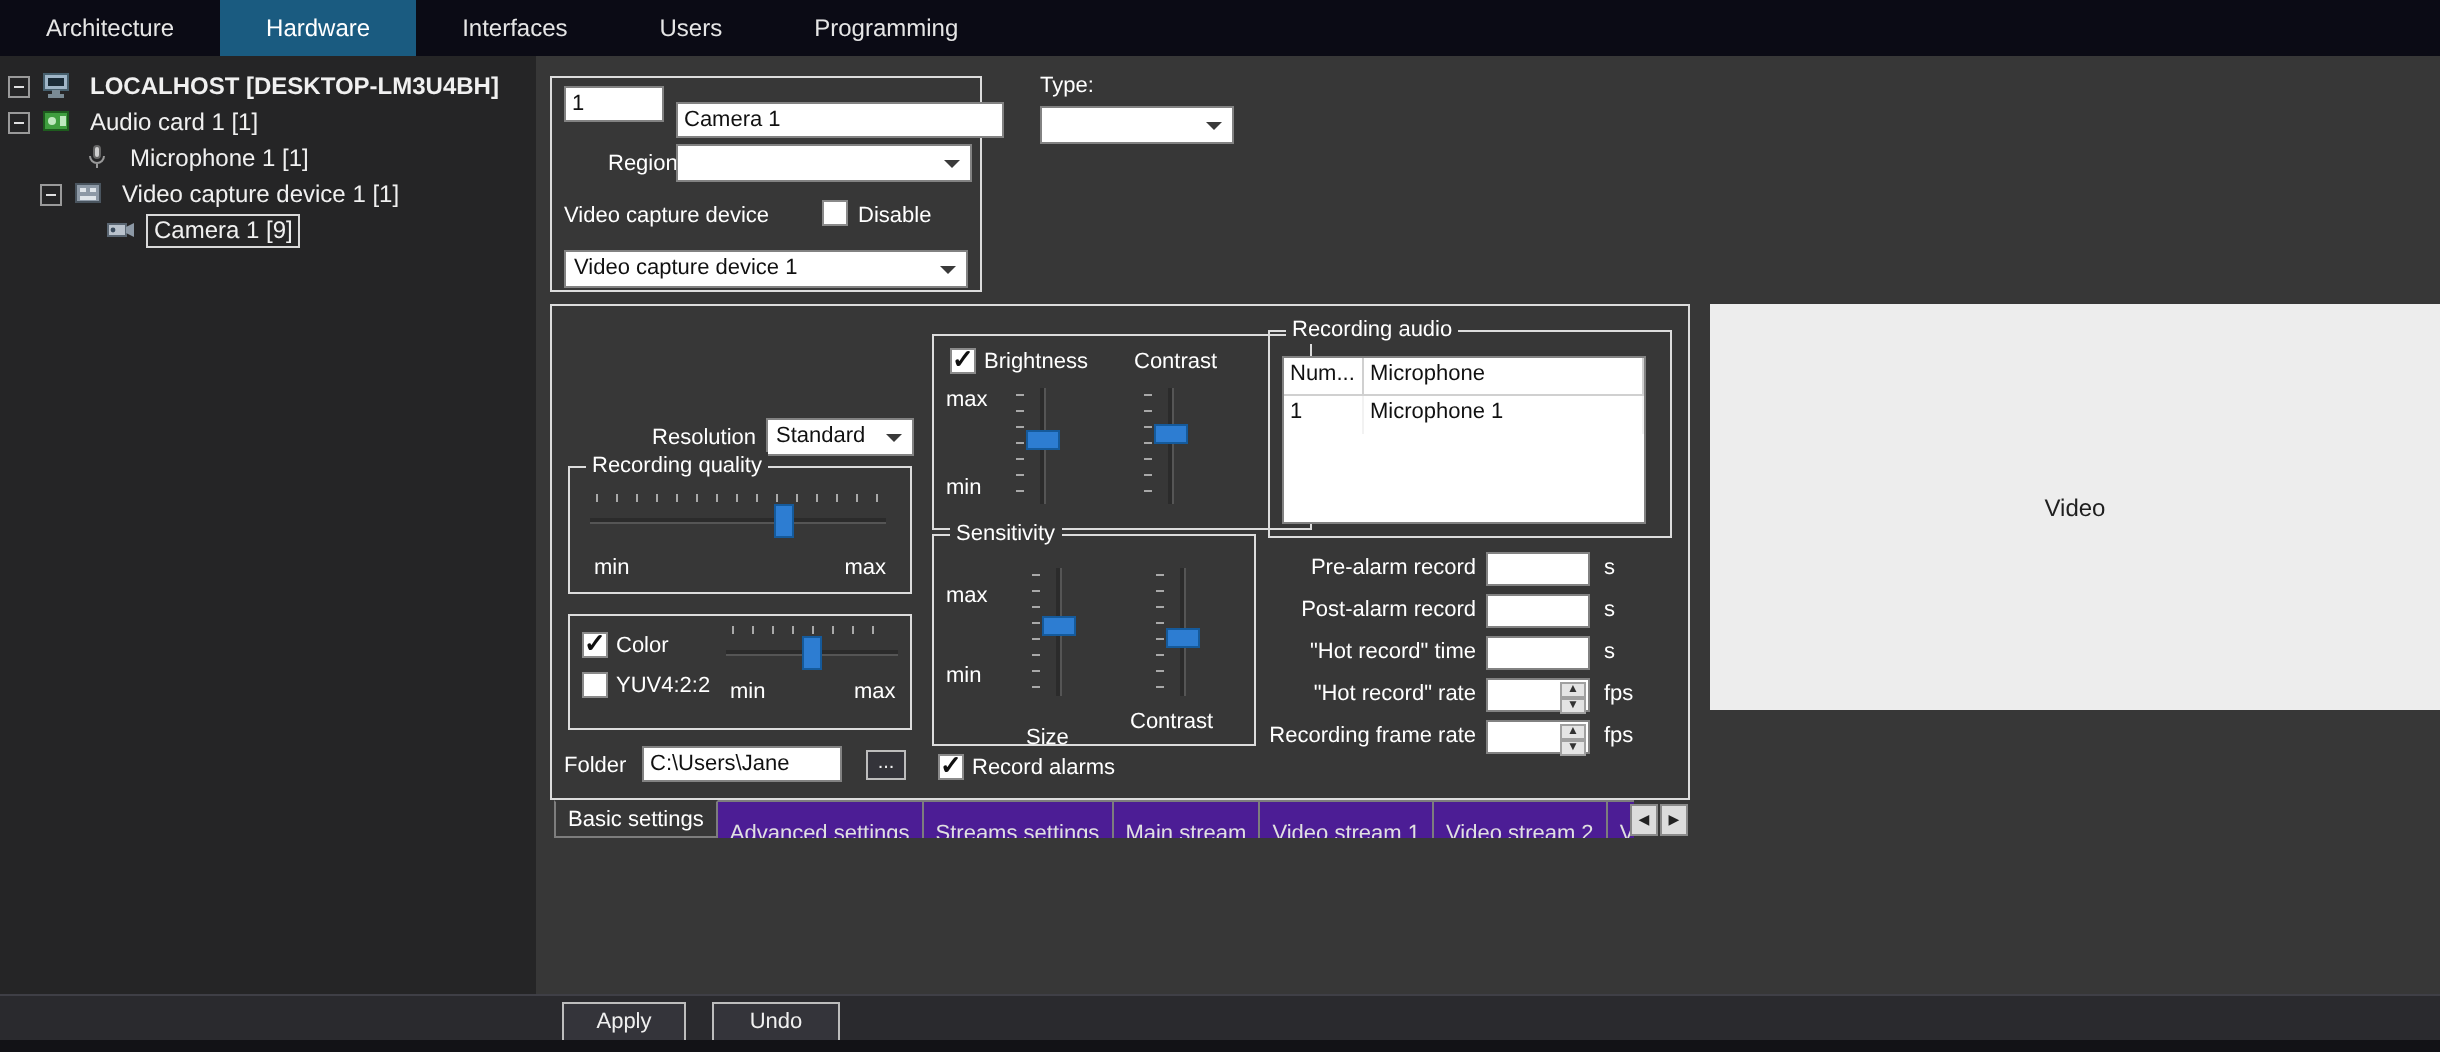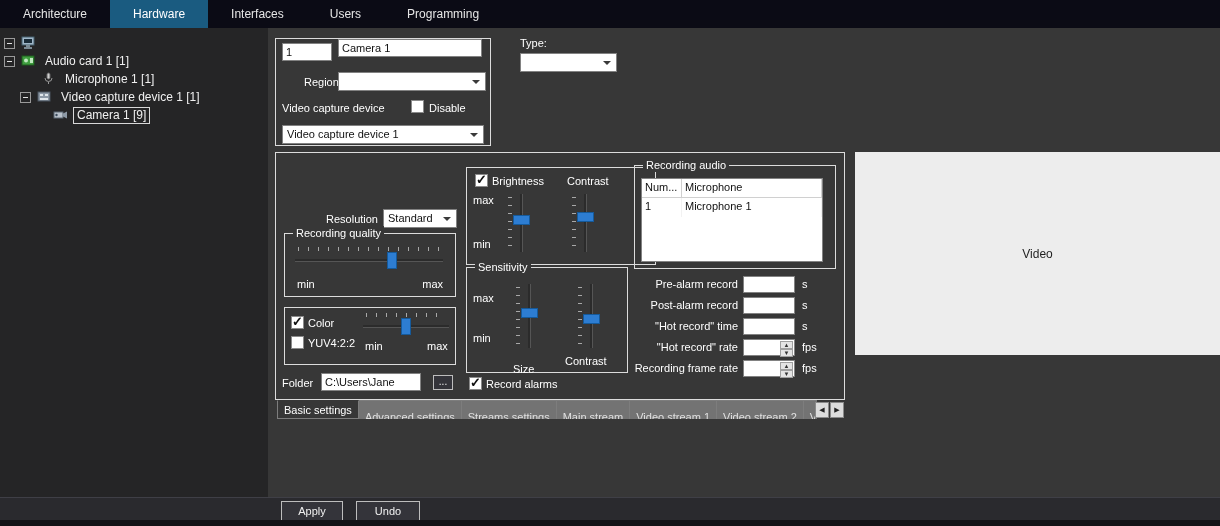--- a/index.html
+++ b/index.html
@@ -38,21 +38,21 @@
   .list-header{display:flex;height:19px;border-bottom:1px solid #d0d0d0;}
   .list-header .cell{border-right:1px solid #d0d0d0;padding:2px 3px;overflow:hidden;white-space:nowrap;}
   .list-row{display:flex;height:19px;}
   .list-row .cell{padding:2px 3px;border-right:1px solid #f2f2f2;overflow:hidden;white-space:nowrap;}
   .cell.c1{width:40px;flex:none;}
   .cell.c2{flex:1;}
   .spinwrap{position:absolute;background:#fff;border:1px solid #828282;}
   .spin{position:absolute;right:1px;top:1px;bottom:1px;width:13px;display:flex;flex-direction:column;}
   .spin span{flex:1;background:#e4e4e4;border:1px solid #a0a0a0;font-size:6px;line-height:6px;color:#333;display:flex;align-items:center;justify-content:center;cursor:default;}
   .tabs{position:absolute;left:9px;top:372px;height:19px;display:flex;align-items:flex-start;max-width:540px;overflow:hidden;}
-  .tab{height:34px;display:flex;align-items:center;padding:0 6px;font-size:11px;color:#e0e0e0;background:#737373;border:1px solid #7d7d7d;border-left:none;white-space:nowrap;cursor:default;}
+  .tab{height:34px;display:flex;align-items:center;padding:0 6px;font-size:11px;color:#e0e0e0;background:#4c1d95;border:1px solid #7d7d7d;border-left:none;white-space:nowrap;cursor:default;}
   .tab:first-child{border-left:1px solid #7d7d7d;}
   .tab.active{background:#373737;color:#fff;border-top-color:#373737;height:19px;}
   .tab-arrow{position:absolute;top:374px;width:14px;height:16px;background:#dcdcdc;border:1px solid #8a8a8a;color:#222;font-size:7px;display:flex;align-items:center;justify-content:center;cursor:default;}
   .preview{position:absolute;left:587px;top:124px;width:365px;height:203px;background:var(--preview-bg,#ededed);display:flex;align-items:center;justify-content:center;}
   .preview-label{color:#1f1f1f;font-size:12px;}
   .bottombar{position:absolute;left:0;top:497px;width:1220px;height:29px;background:#2a2a2e;border-top:1px solid #3f3f46;}
   .btn{position:absolute;top:3px;height:20px;background:#34343a;border:1px solid #bdbdbd;color:#f0f0f0;font-size:11px;font-family:"Liberation Sans",sans-serif;text-align:center;line-height:18px;cursor:default;}
   .bottomstrip{position:absolute;left:0;top:520px;width:1220px;height:6px;background:#121216;}
 </style>
 </head>
@@ -70,20 +70,21 @@
   <div class="tree-row" style="padding-left:4px">
     <span class="expander"></span>
     <span class="ticon">
       <svg width="15" height="14">
           <rect x="1" y="1" width="12" height="8" fill="#9fb6c8" stroke="#46606e"></rect>
           <rect x="3" y="3" width="8" height="4" fill="#1a2c38"></rect>
           <rect x="5" y="9" width="4" height="2" fill="#7a8a94"></rect>
           <rect x="3" y="11" width="8" height="2" fill="#7a8a94"></rect>
         </svg>
     </span>
+    <span class="tree-label bold">LOCALHOST [DESKTOP-LM3U4BH]</span>
   </div>
   <div class="tree-row" style="padding-left:4px">
     <span class="expander"></span>
     <span class="ticon">
       <svg width="15" height="14">
           <rect x="1" y="2" width="12" height="9" fill="#3f9e3f" stroke="#1e5c1e"></rect>
           <circle cx="5" cy="6.5" r="2" fill="#bfe8bf"></circle>
           <rect x="9" y="4" width="3" height="5" fill="#bfe8bf"></rect>
         </svg>
     </span>
@@ -120,21 +121,21 @@
         </svg>
     </span>
     <span class="tree-label active">Camera 1 [9]</span>
   </div>
 </div>
 
 <div class="main">
 
   <div class="boxed" style="left:7px;top:10px;width:216px;height:108px;">
     <input class="tinput" style="left: 6px; top: 4px; width: 50px; height: 18px;" value="1">
-    <input class="tinput" style="left: 62px; top: 0; width: 144px; height: 18px;" value="Camera 1">
+    <input class="tinput" style="left: 62px; top: 12px; width: 164px; height: 18px;" value="Camera 1">
     <span class="lbl" style="left:6px;top:37px;padding-left:22px;">Region</span>
     <div class="dropdown" style="left:62px;top:33px;width:148px;">
       <span class="dd-value"></span>
       <span class="dd-arrow"></span>
     </div>
     <span class="lbl" style="left:6px;top:63px;">Video capture device</span>
     <span class="checkbox" style="left:135px;top:61px;"></span>
     <span class="lbl" style="left:153px;top:63px;">Disable</span>
     <div class="dropdown" style="left:6px;top:86px;width:202px;">
       <span class="dd-value">Video capture device 1</span>

